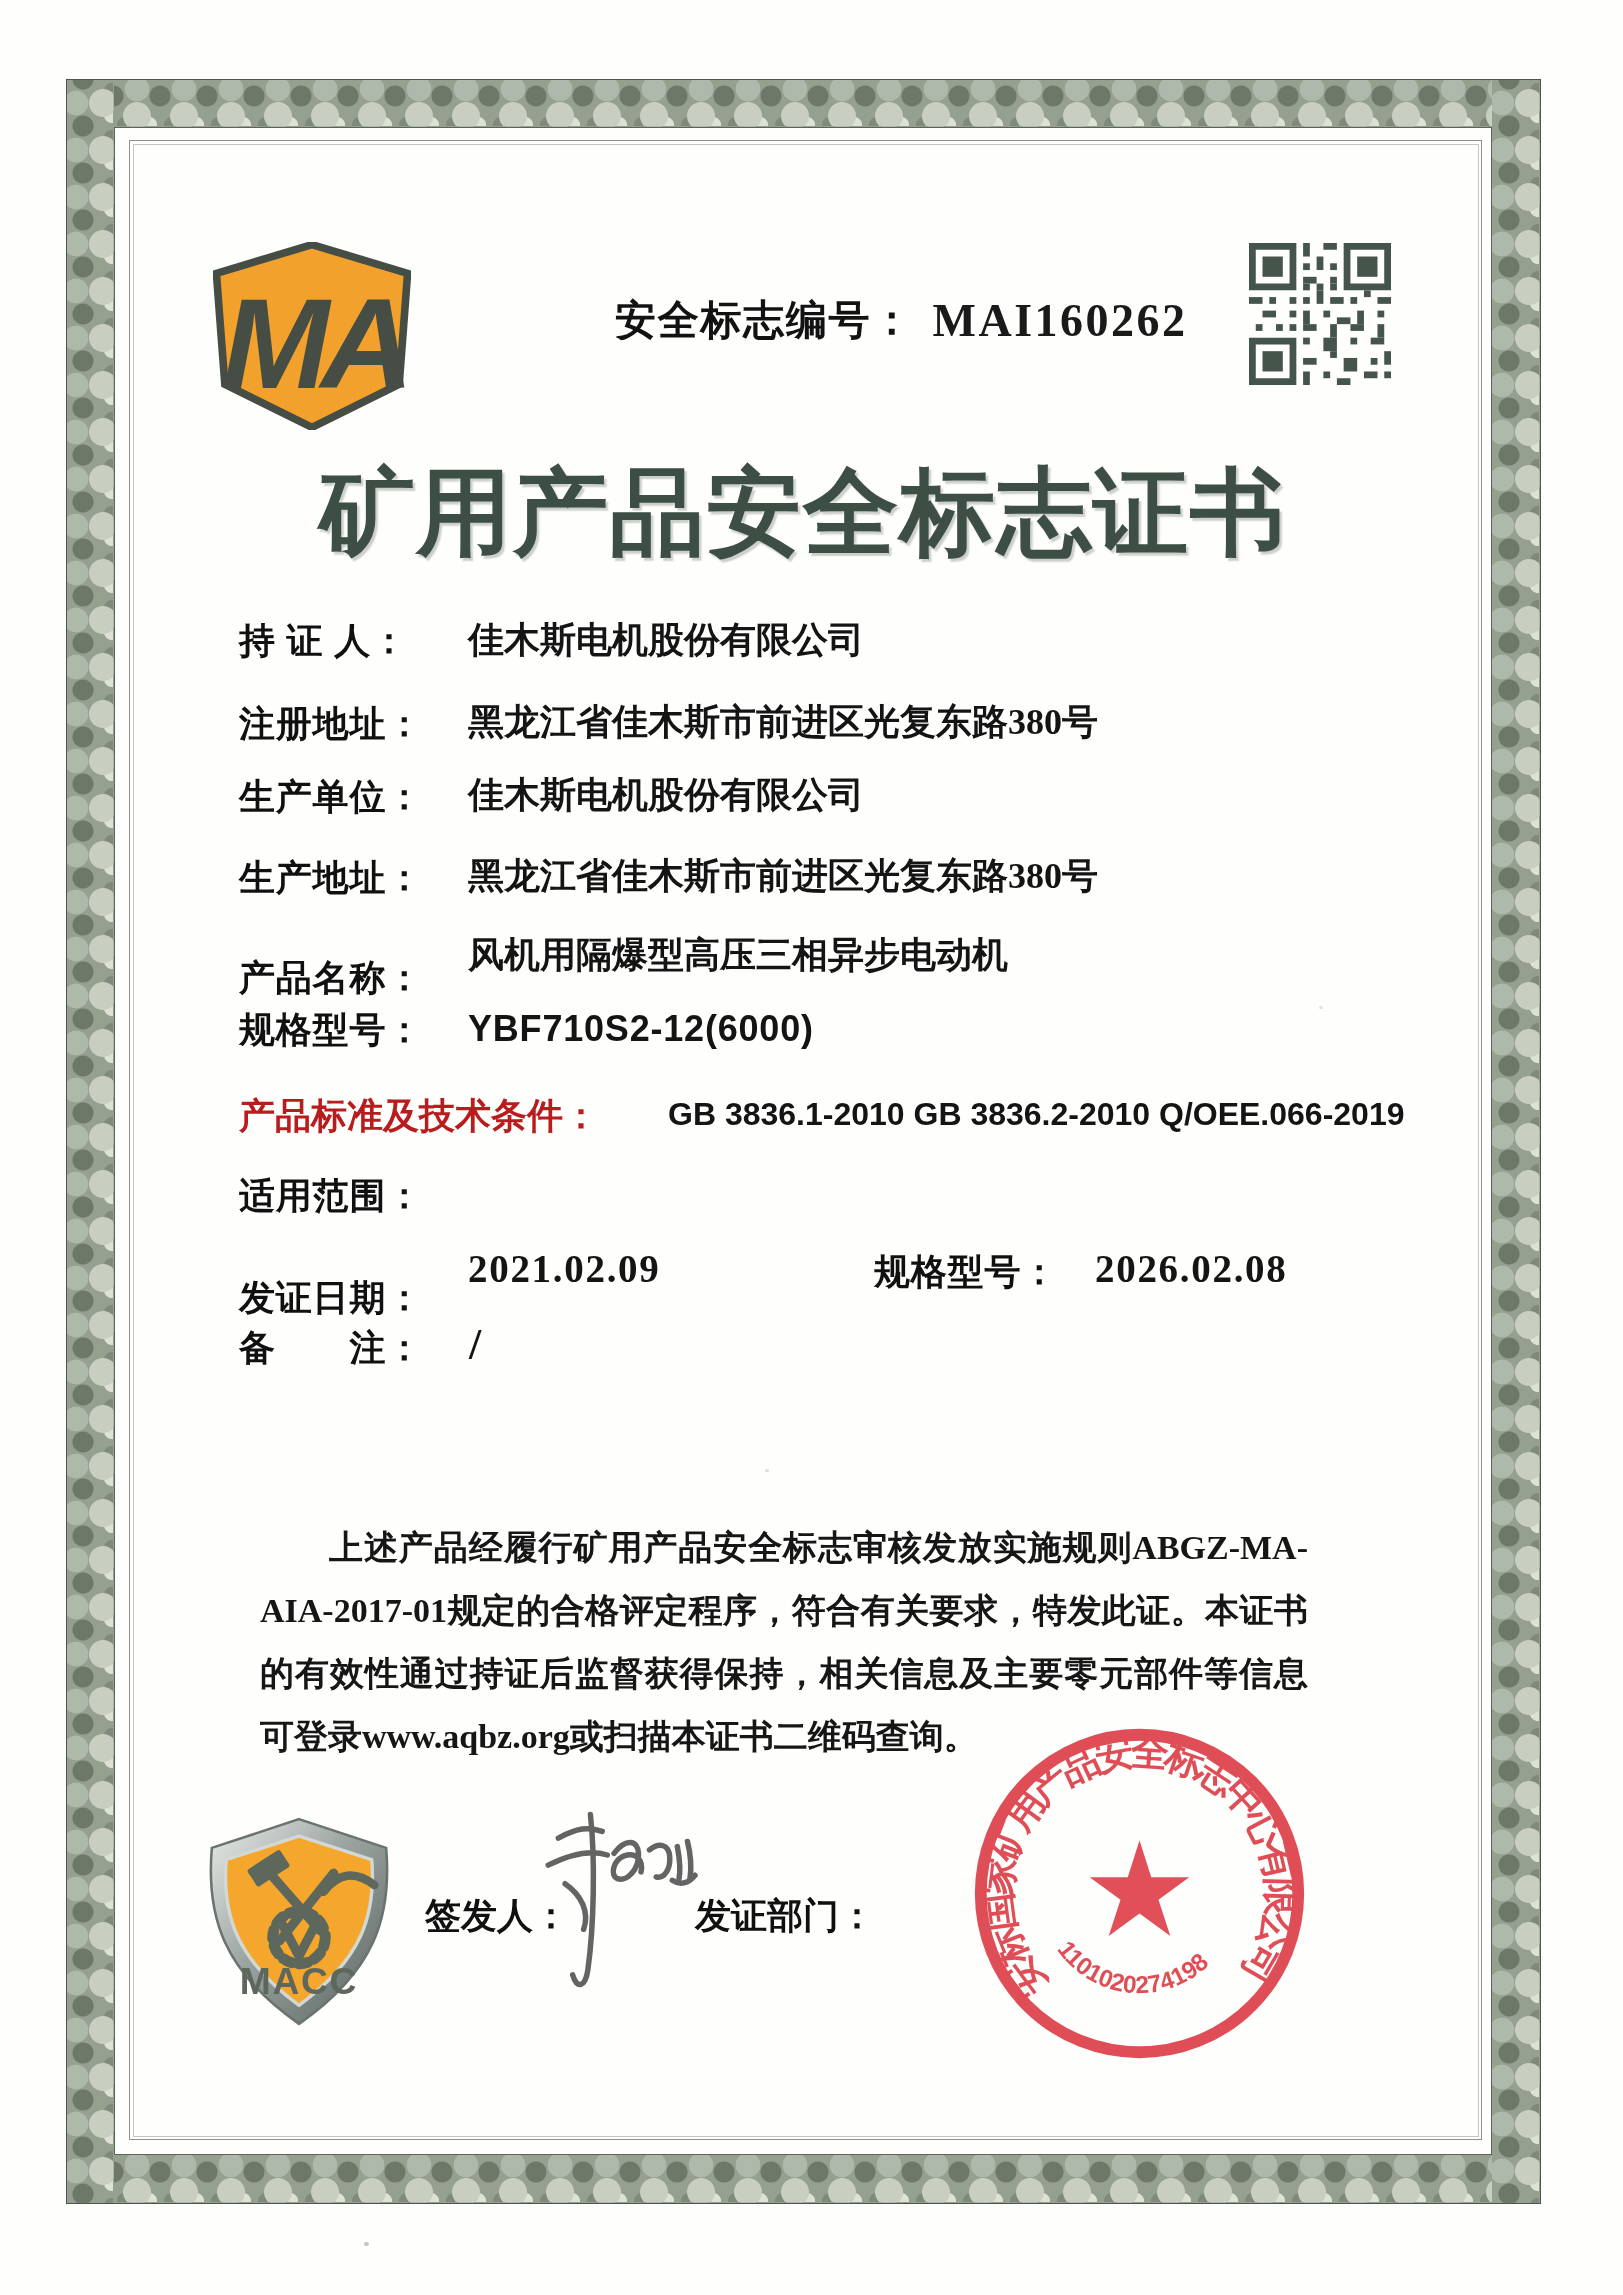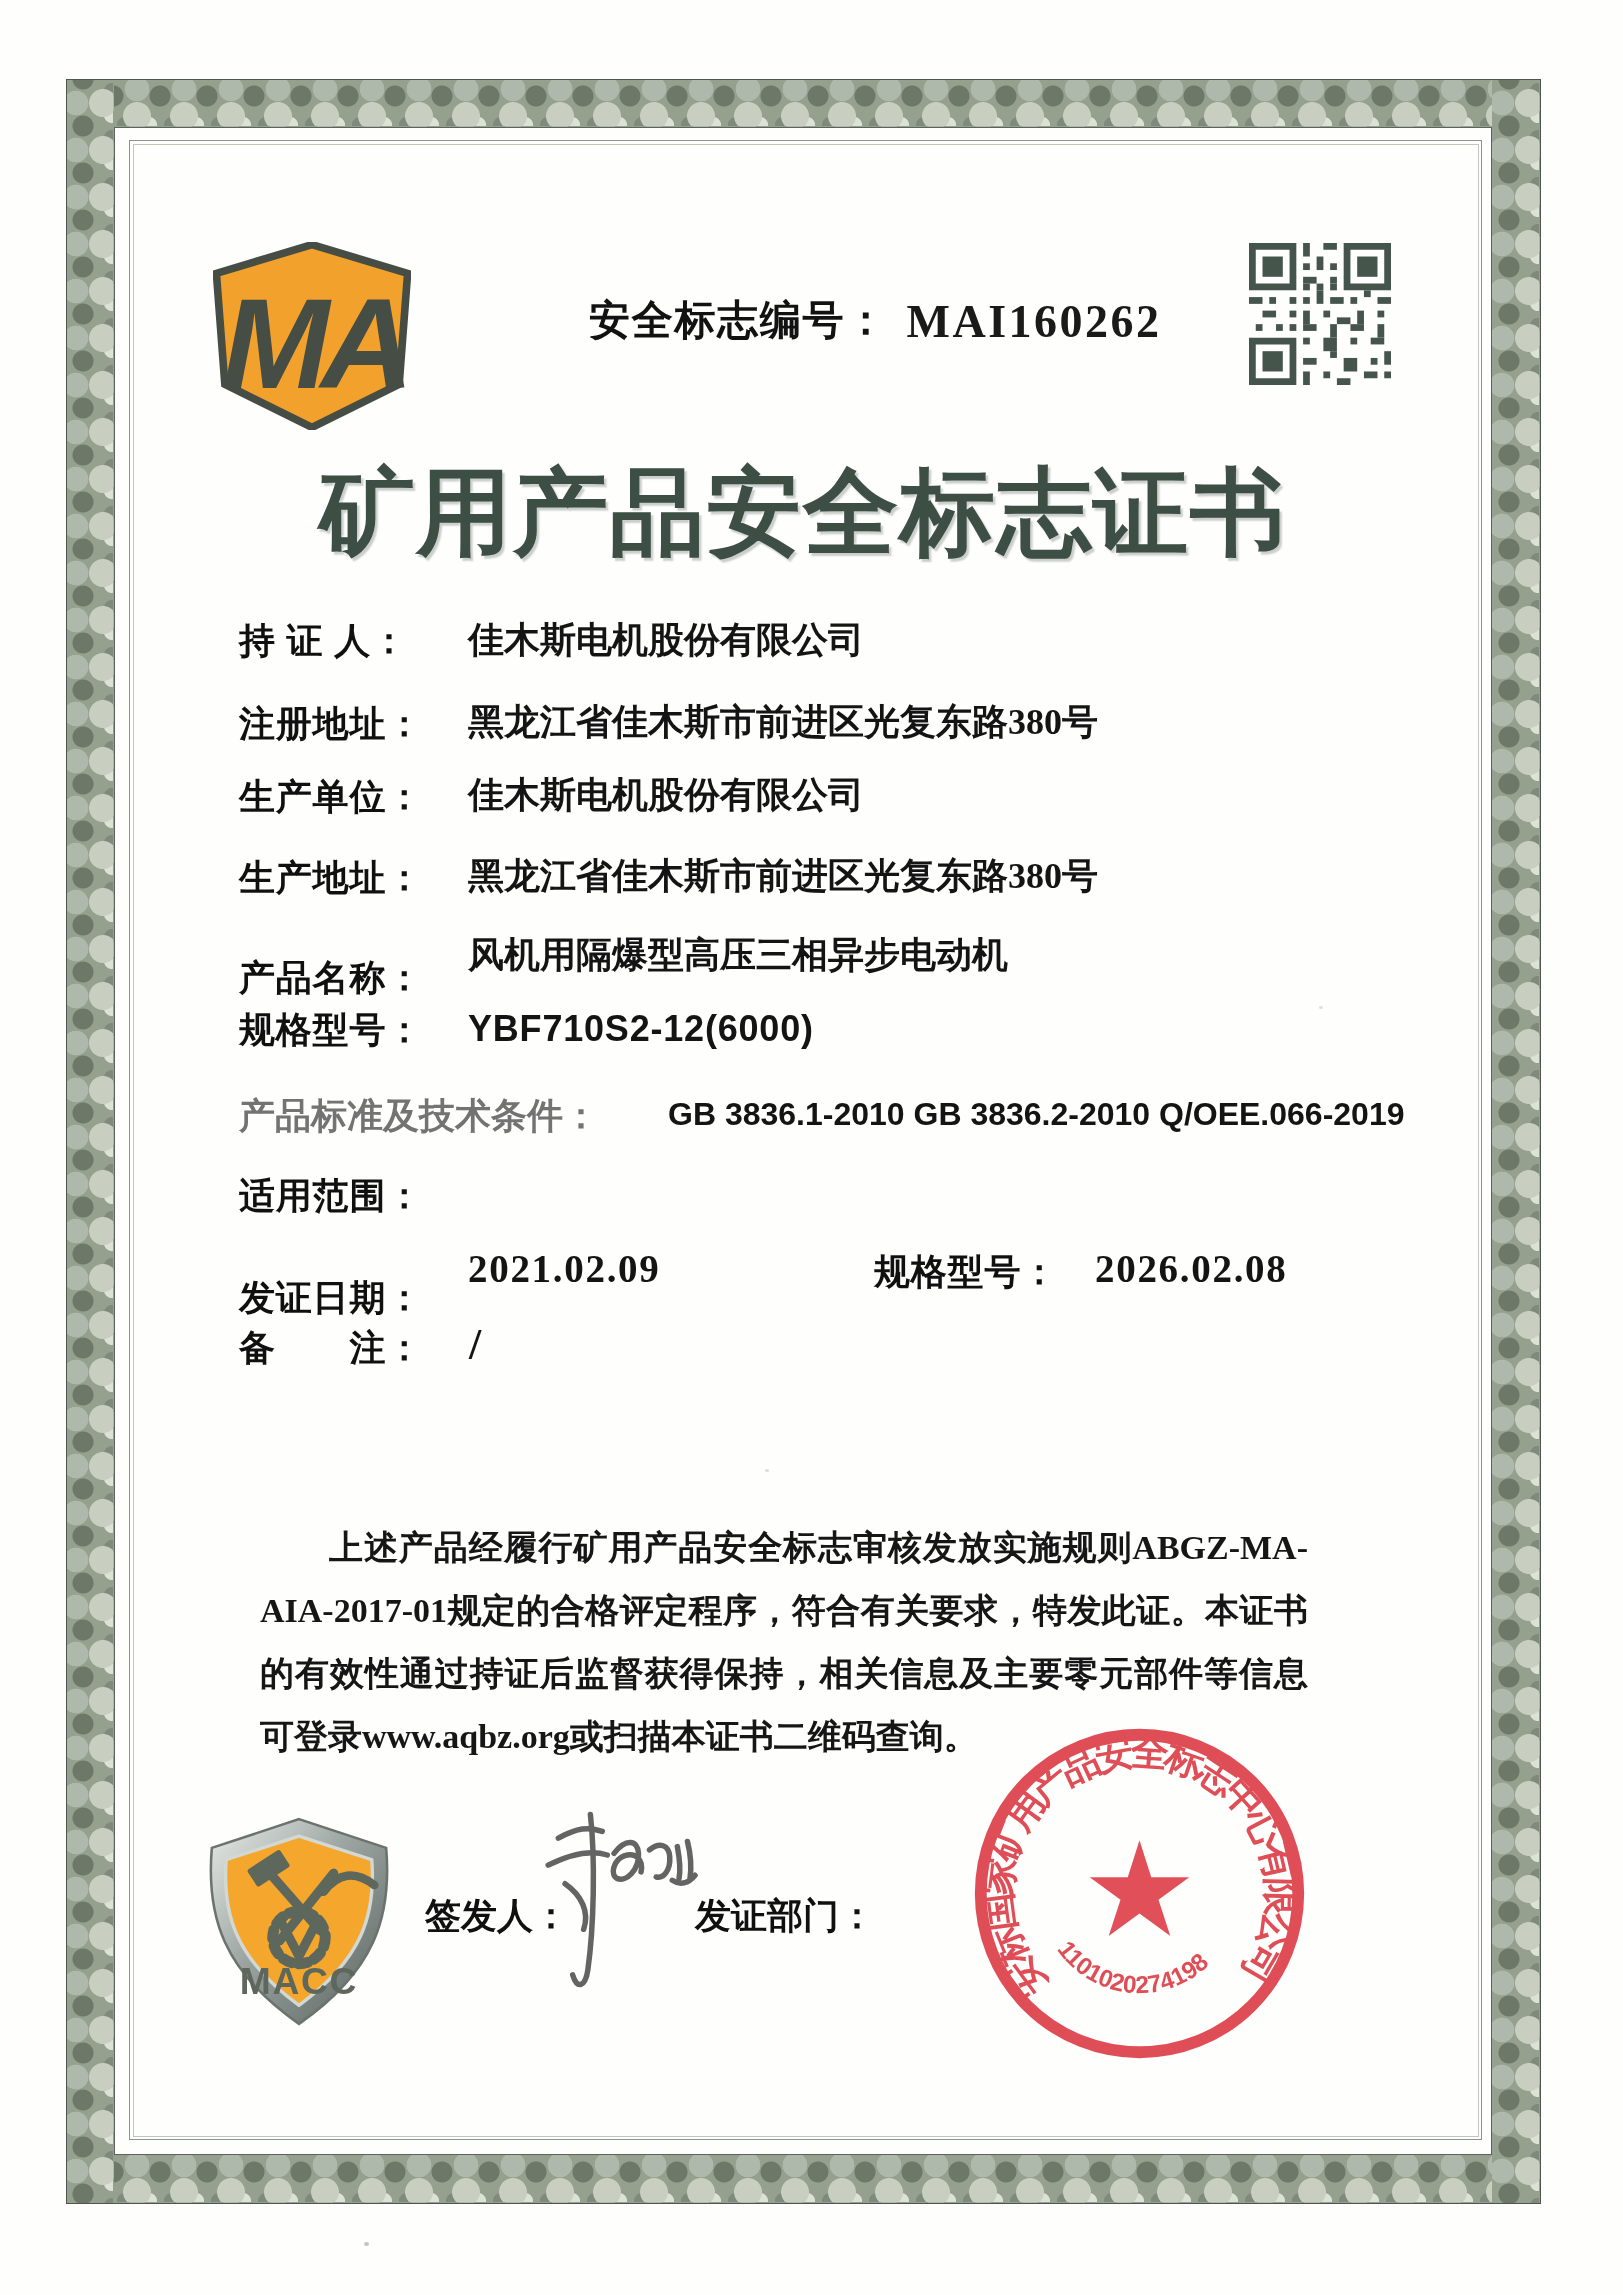--- a/index.html
+++ b/index.html
@@ -27,36 +27,36 @@
       radial-gradient(circle at 10px 24px, #aeb8ab 0 12px, rgba(0,0,0,0) 12.7px),
       radial-gradient(circle at 46px 12px, #7f8a7c 0 7.6px,  rgba(0,0,0,0) 8.5px),
       radial-gradient(circle at 46px 36px, #dde2d6 0 7.6px,  rgba(0,0,0,0) 8.5px);
   }
   .band-outer-line{position:absolute;left:66px;top:79px;width:1475px;height:2125px;border:1.7px solid #4c564c;box-sizing:border-box;pointer-events:none;}
   .band-inner-line{position:absolute;left:114px;top:127px;width:1378px;height:2028px;border:1.7px solid #5a645a;box-sizing:border-box;pointer-events:none;}
   .inner-frame{position:absolute;left:129px;top:140px;width:1353px;height:2000px;border:1.7px solid #8e948b;box-sizing:border-box;}
   .inner-frame::before{content:'';position:absolute;inset:2.5px;border:0.8px solid #c2c7bd;}
 
   
-  .markline{position:absolute;left:589px;top:293px;display:flex;align-items:flex-end;gap:18.6px;white-space:nowrap;}
+  .markline{position:absolute;left:615px;top:293px;display:flex;align-items:center;gap:18.6px;white-space:nowrap;}
   .mark-label{font-size:41px;font-weight:bold;color:#121212;letter-spacing:1.7px;}
   .mark-value{font-family:"Liberation Serif",serif;font-size:46px;font-weight:bold;color:#1a1a1a;letter-spacing:2.5px;}
 
   .cert-title{
     position:absolute;left:118px;top:450px;width:1370px;text-align:center;
     font-family:"Liberation Serif",serif;font-weight:bold;font-size:95px;
     color:#3d4e45;letter-spacing:1.7px;white-space:nowrap;
     text-shadow:-1.7px -1.7px 0 rgba(255,255,255,.35), 2.5px 3.4px 1.7px rgba(25,40,32,.22);
   }
 
   .lbl{position:absolute;font-size:36px;font-weight:bold;color:#101010;white-space:nowrap;letter-spacing:0.8px;}
   .val{position:absolute;font-family:"Liberation Serif",serif;font-size:36px;font-weight:bold;color:#141414;white-space:nowrap;}
   .val-latin{position:absolute;font-size:36px;font-weight:bold;color:#141414;white-space:nowrap;letter-spacing:0.8px;}
   .val-num{position:absolute;font-family:"Liberation Serif",serif;font-size:39px;font-weight:bold;color:#141414;white-space:nowrap;letter-spacing:1.7px;}
-  .lbl-small{position:absolute;font-size:36px;font-weight:bold;color:#737373;white-space:nowrap;}
+  .lbl-small{position:absolute;font-size:36px;font-weight:bold;color:#b91c1c;white-space:nowrap;}
   .val-std{position:absolute;font-size:32px;font-weight:bold;color:#141414;white-space:nowrap;letter-spacing:0px;}
 
   .paragraph{
     position:absolute;left:260px;top:1516px;width:1048px;
     font-family:"Liberation Serif",serif;font-size:34px;font-weight:bold;color:#161616;
     line-height:63px;text-indent:69px;text-align:justify;
   }
 
   .sign-label{position:absolute;font-size:36px;font-weight:bold;color:#101010;white-space:nowrap;}
 

